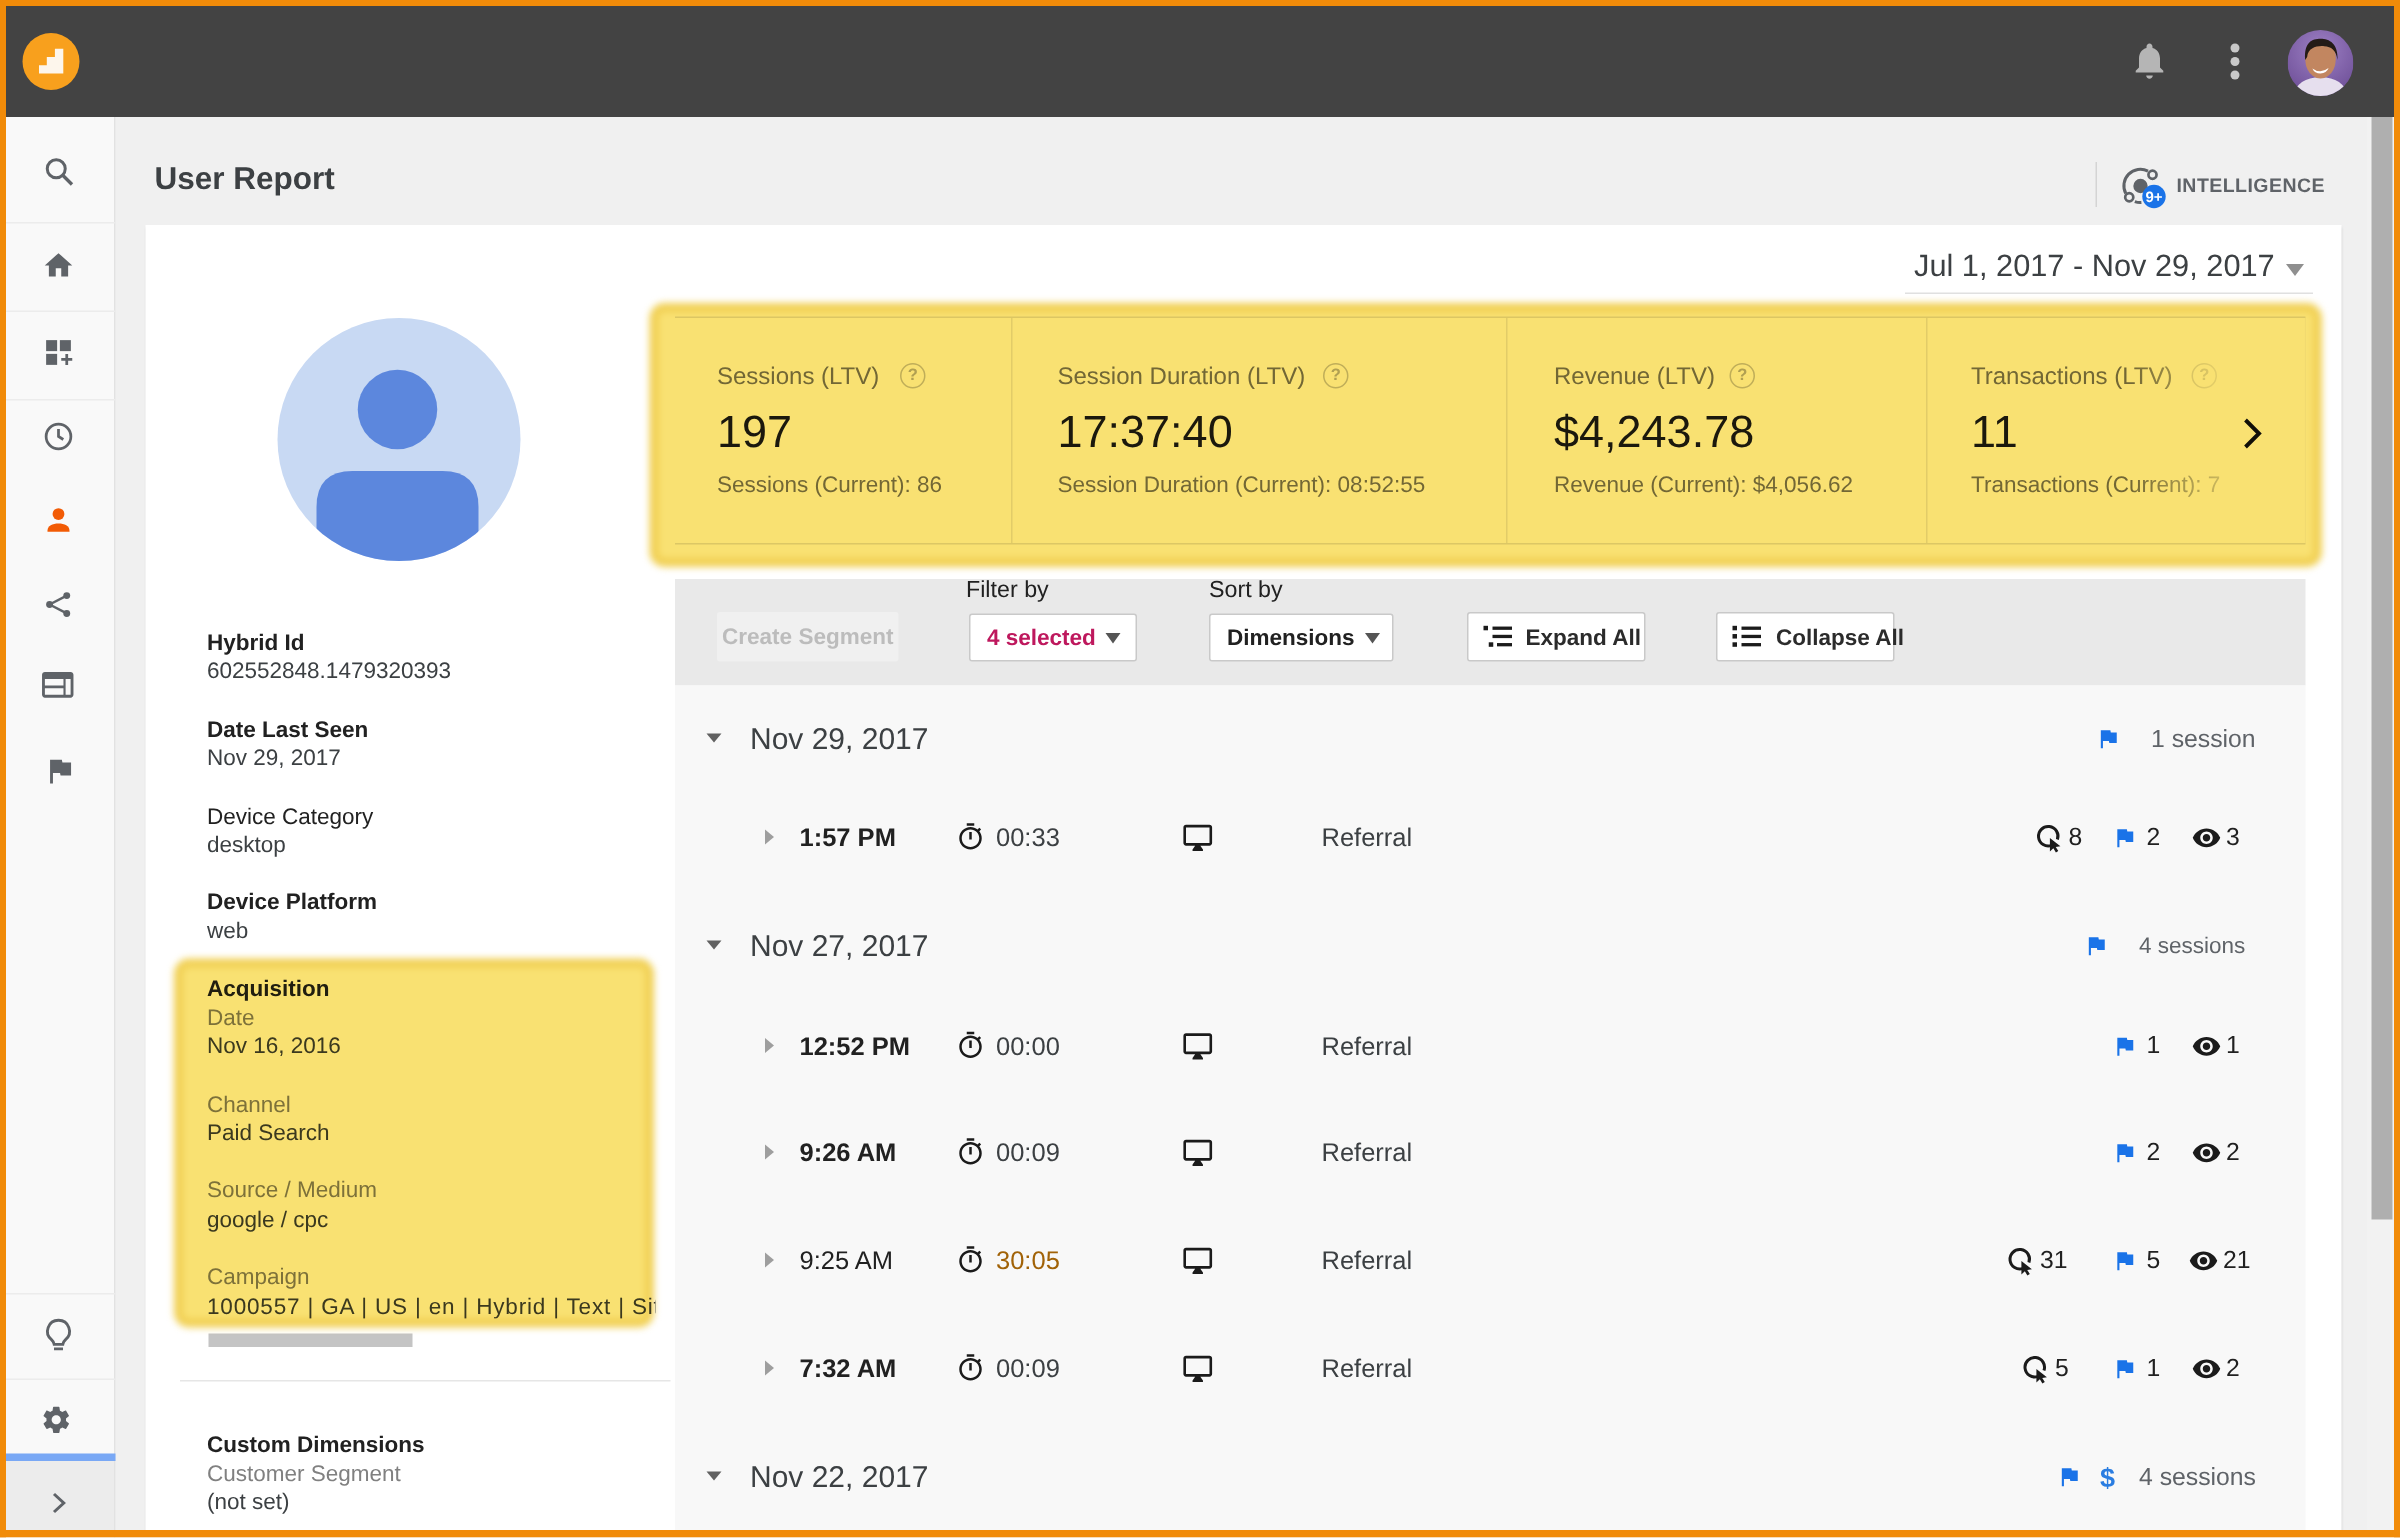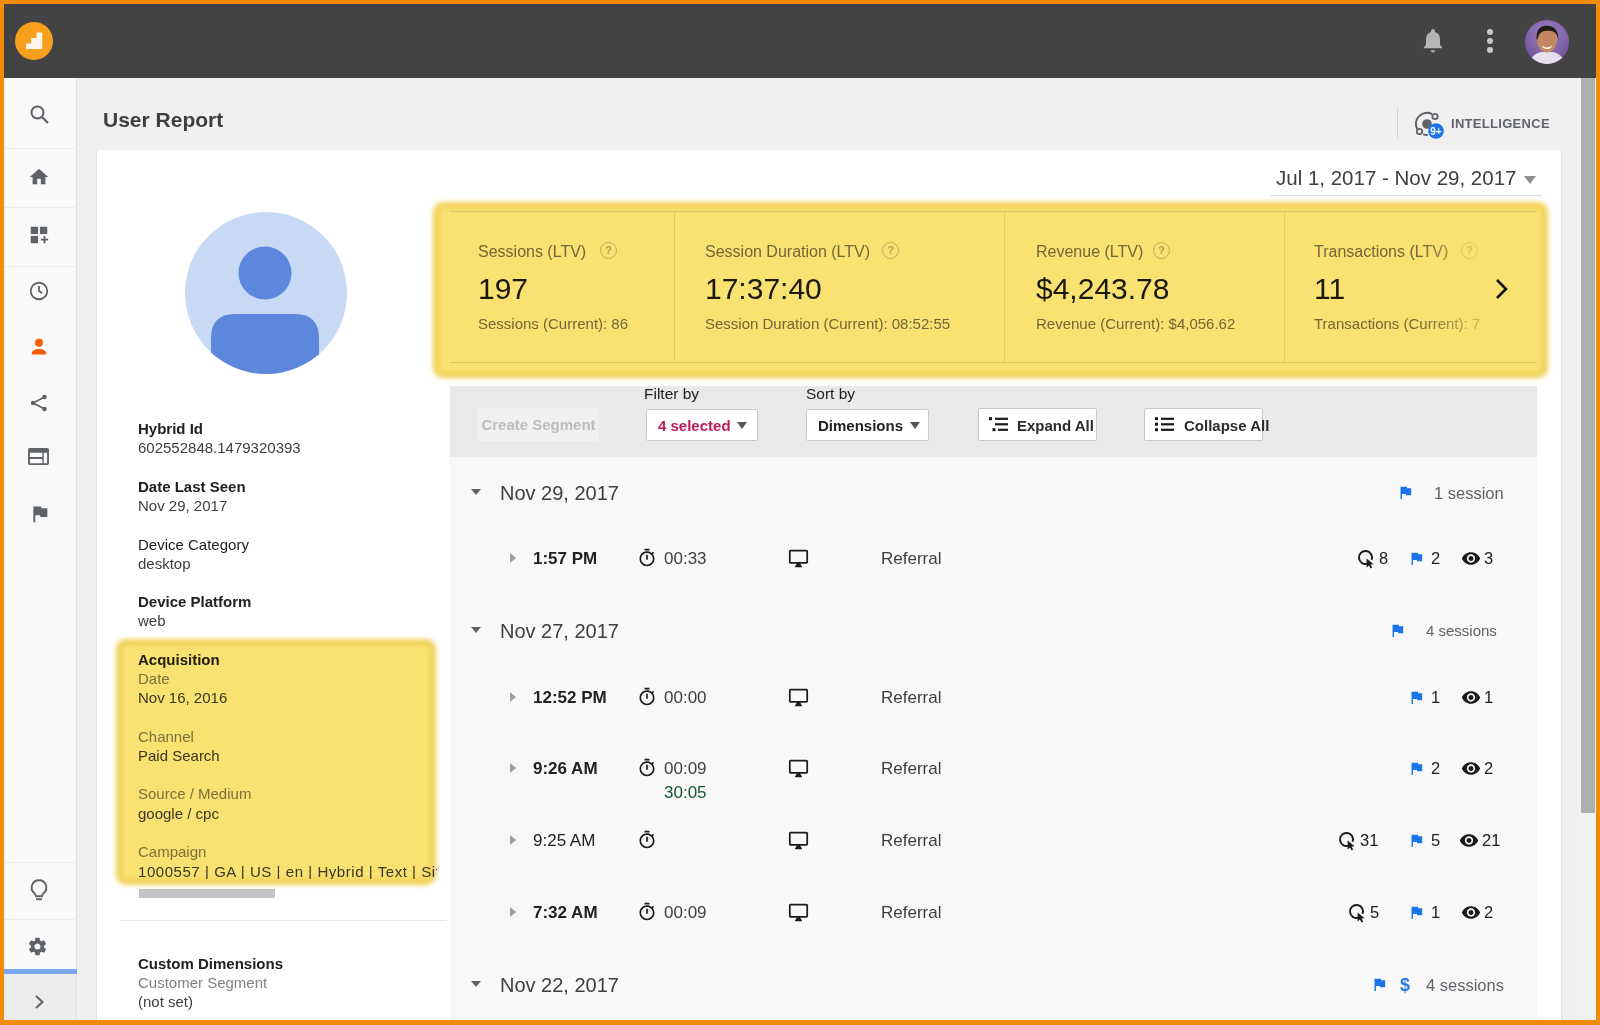--- a/index.html
+++ b/index.html
@@ -286,21 +286,21 @@
 <svg class="abs" style="left:1461px;top:761px" width="20" height="15" viewBox="0 0 24 18">
     <path d="M12 1.5C7 1.5 2.73 4.61 1 9c1.73 4.39 6 7.5 11 7.5s9.27-3.11 11-7.5c-1.73-4.39-6-7.5-11-7.5zM12 14c-2.76 0-5-2.24-5-5s2.24-5 5-5 5 2.24 5 5-2.24 5-5 5zm0-8c-1.66 0-3 1.34-3 3s1.34 3 3 3 3-1.34 3-3-1.34-3-3-3z" fill="#1b1b1b"></path>
   </svg>
 <div class="txt" style="left:1484px;top:760px;font-size:16.5px;color:#212121">2</div>
 
 <div class="abs" style="left:510px;top:835px;width:0;height:0;border-top:5px solid transparent;border-bottom:5px solid transparent;border-left:6.5px solid #9e9e9e"></div>
 <div class="txt" style="left:533px;top:832px;font-size:17px;font-weight:400;color:#212121">9:25 AM</div>
 <svg class="abs" style="left:637px;top:830px" width="20" height="20" viewBox="0 0 24 24">
     <path d="M15 1H9v2h6V1zm-4 13h2V8h-2v6zm8.03-6.61l1.42-1.42c-.43-.51-.9-.99-1.41-1.41l-1.42 1.42C16.07 4.74 14.12 4 12 4c-4.97 0-9 4.03-9 9s4.02 9 9 9 9-4.03 9-9c0-2.12-.74-4.07-1.97-5.61zM12 20c-3.87 0-7-3.13-7-7s3.13-7 7-7 7 3.13 7 7-3.13 7-7 7z" fill="#1b1b1b"></path>
   </svg>
-<div class="txt" style="left:664px;top:784px;font-size:17px;color:#14532d">30:05</div>
+<div class="txt" style="left:664px;top:832px;font-size:17px;color:#a16207">30:05</div>
 <svg class="abs" style="left:788px;top:831px" width="21" height="20" viewBox="0 0 24 23">
     <path d="M21 1H3c-1.1 0-2 .9-2 2v12c0 1.1.9 2 2 2h7l-2 3v1h8v-1l-2-3h7c1.1 0 2-.9 2-2V3c0-1.1-.9-2-2-2zm0 14H3V3h18v12z" fill="#1b1b1b"></path>
   </svg>
 <div class="txt" style="left:881px;top:832px;font-size:17px;color:#3c4043">Referral</div>
 <svg class="abs" style="left:1337px;top:830px" width="21" height="21" viewBox="0 0 21 21">
     <path d="M11.72 15.61 A6.5 6.5 0 1 1 15.61 11.72" fill="none" stroke="#1b1b1b" stroke-width="2"></path>
     <polygon points="10.6,10.6 10.6,19.6 12.9,17.5 14.6,20.4 16.2,19.4 14.5,16.6 17.6,16.2" fill="#1b1b1b"></polygon>
   </svg>
 <div class="txt" style="left:1360px;top:832px;font-size:16.5px;color:#212121">31</div>
 <svg class="abs" style="left:1408px;top:832px" width="17" height="17" viewBox="0 0 24 24">

